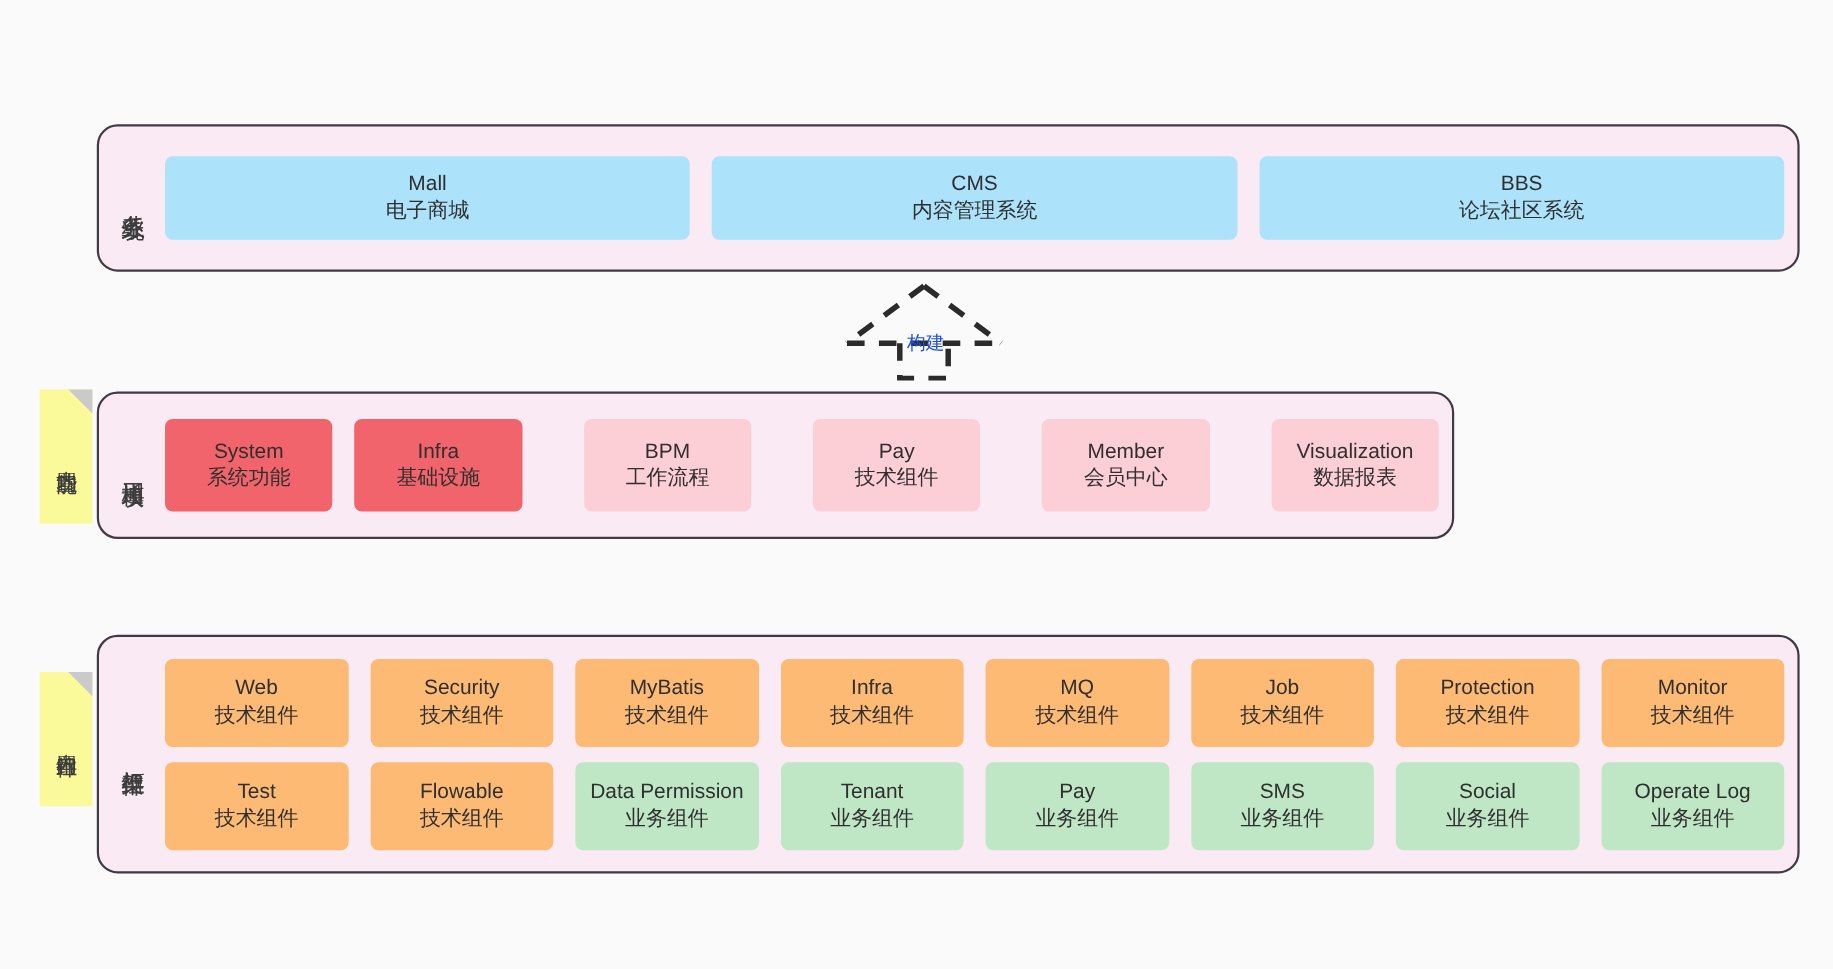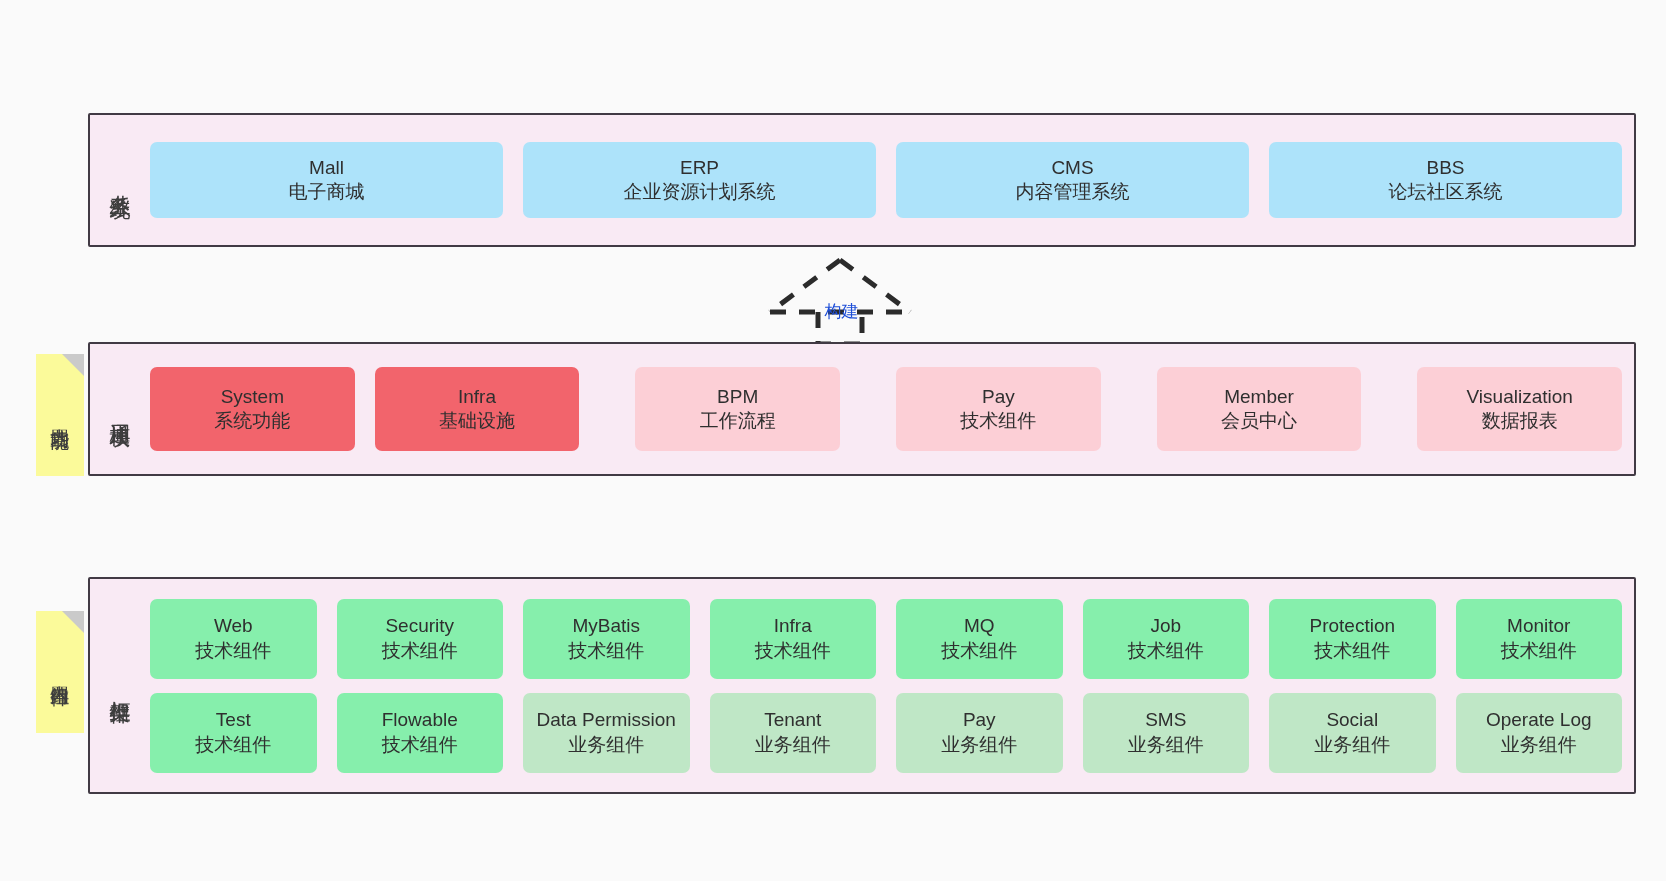--- a/index.html
+++ b/index.html
@@ -19,21 +19,21 @@
     position: absolute;
     inset: 0;
   }
 
   
   .layer {
     position: absolute;
     box-sizing: border-box;
     background: #f9eaf4;
     border: 2px solid #413a44;
-    border-radius: 2px;
+    border-radius: 19px;
     display: flex;
     align-items: stretch;
     padding: 10px 12px;
   }
   .layer-title {
     flex: 0 0 auto;
     width: 36px;
     display: flex;
     align-items: center;
     justify-content: center;
@@ -73,27 +73,27 @@
     padding: 6px 4px;
     box-sizing: border-box;
   }
   .cell .en { display: block; }
   .cell .cn { display: block; }
 
   
   .c-blue       { background: #ade3fa; }
   .c-red-strong { background: #f2646c; }
   .c-red-light  { background: #fccfd6; margin-left: 36px; }
-  .c-green-strong { background: #86efac; }
+  .c-green-strong { background: #fdba74; }
   .c-green-light  { background: #bfe7c6; }
 
   
   #layer-business { left: 88px;  top: 113px; width: 1548px; height: 134px; }
   #layer-business .row { height: 76px; }
-  #layer-common   { left: 88px;  top: 342px; width: 1548px; height: 134px; }
+  #layer-common   { left: 88px;  top: 356px; width: 1234px; height: 134px; }
   #layer-common .row { height: 84px; }
   #layer-framework{ left: 88px;  top: 577px; width: 1548px; height: 217px; }
   #layer-framework .row { height: 80px; }
 
   
   .note {
     position: absolute;
     width: 48px;
     background: #fbfa9a;
     box-sizing: border-box;
@@ -148,24 +148,20 @@
 
   <div class="layer" id="layer-business">
     <div class="layer-title">业务系统</div>
     <div class="layer-body">
       <div class="row">
         <div class="cell c-blue">
           <span class="en">Mall</span>
           <span class="cn">电子商城</span>
         </div>
         <div class="cell c-blue">
-          <span class="en">ERP</span>
-          <span class="cn">企业资源计划系统</span>
-        </div>
-        <div class="cell c-blue">
           <span class="en">CMS</span>
           <span class="cn">内容管理系统</span>
         </div>
         <div class="cell c-blue">
           <span class="en">BBS</span>
           <span class="cn">论坛社区系统</span>
         </div>
       </div>
     </div>
   </div>

